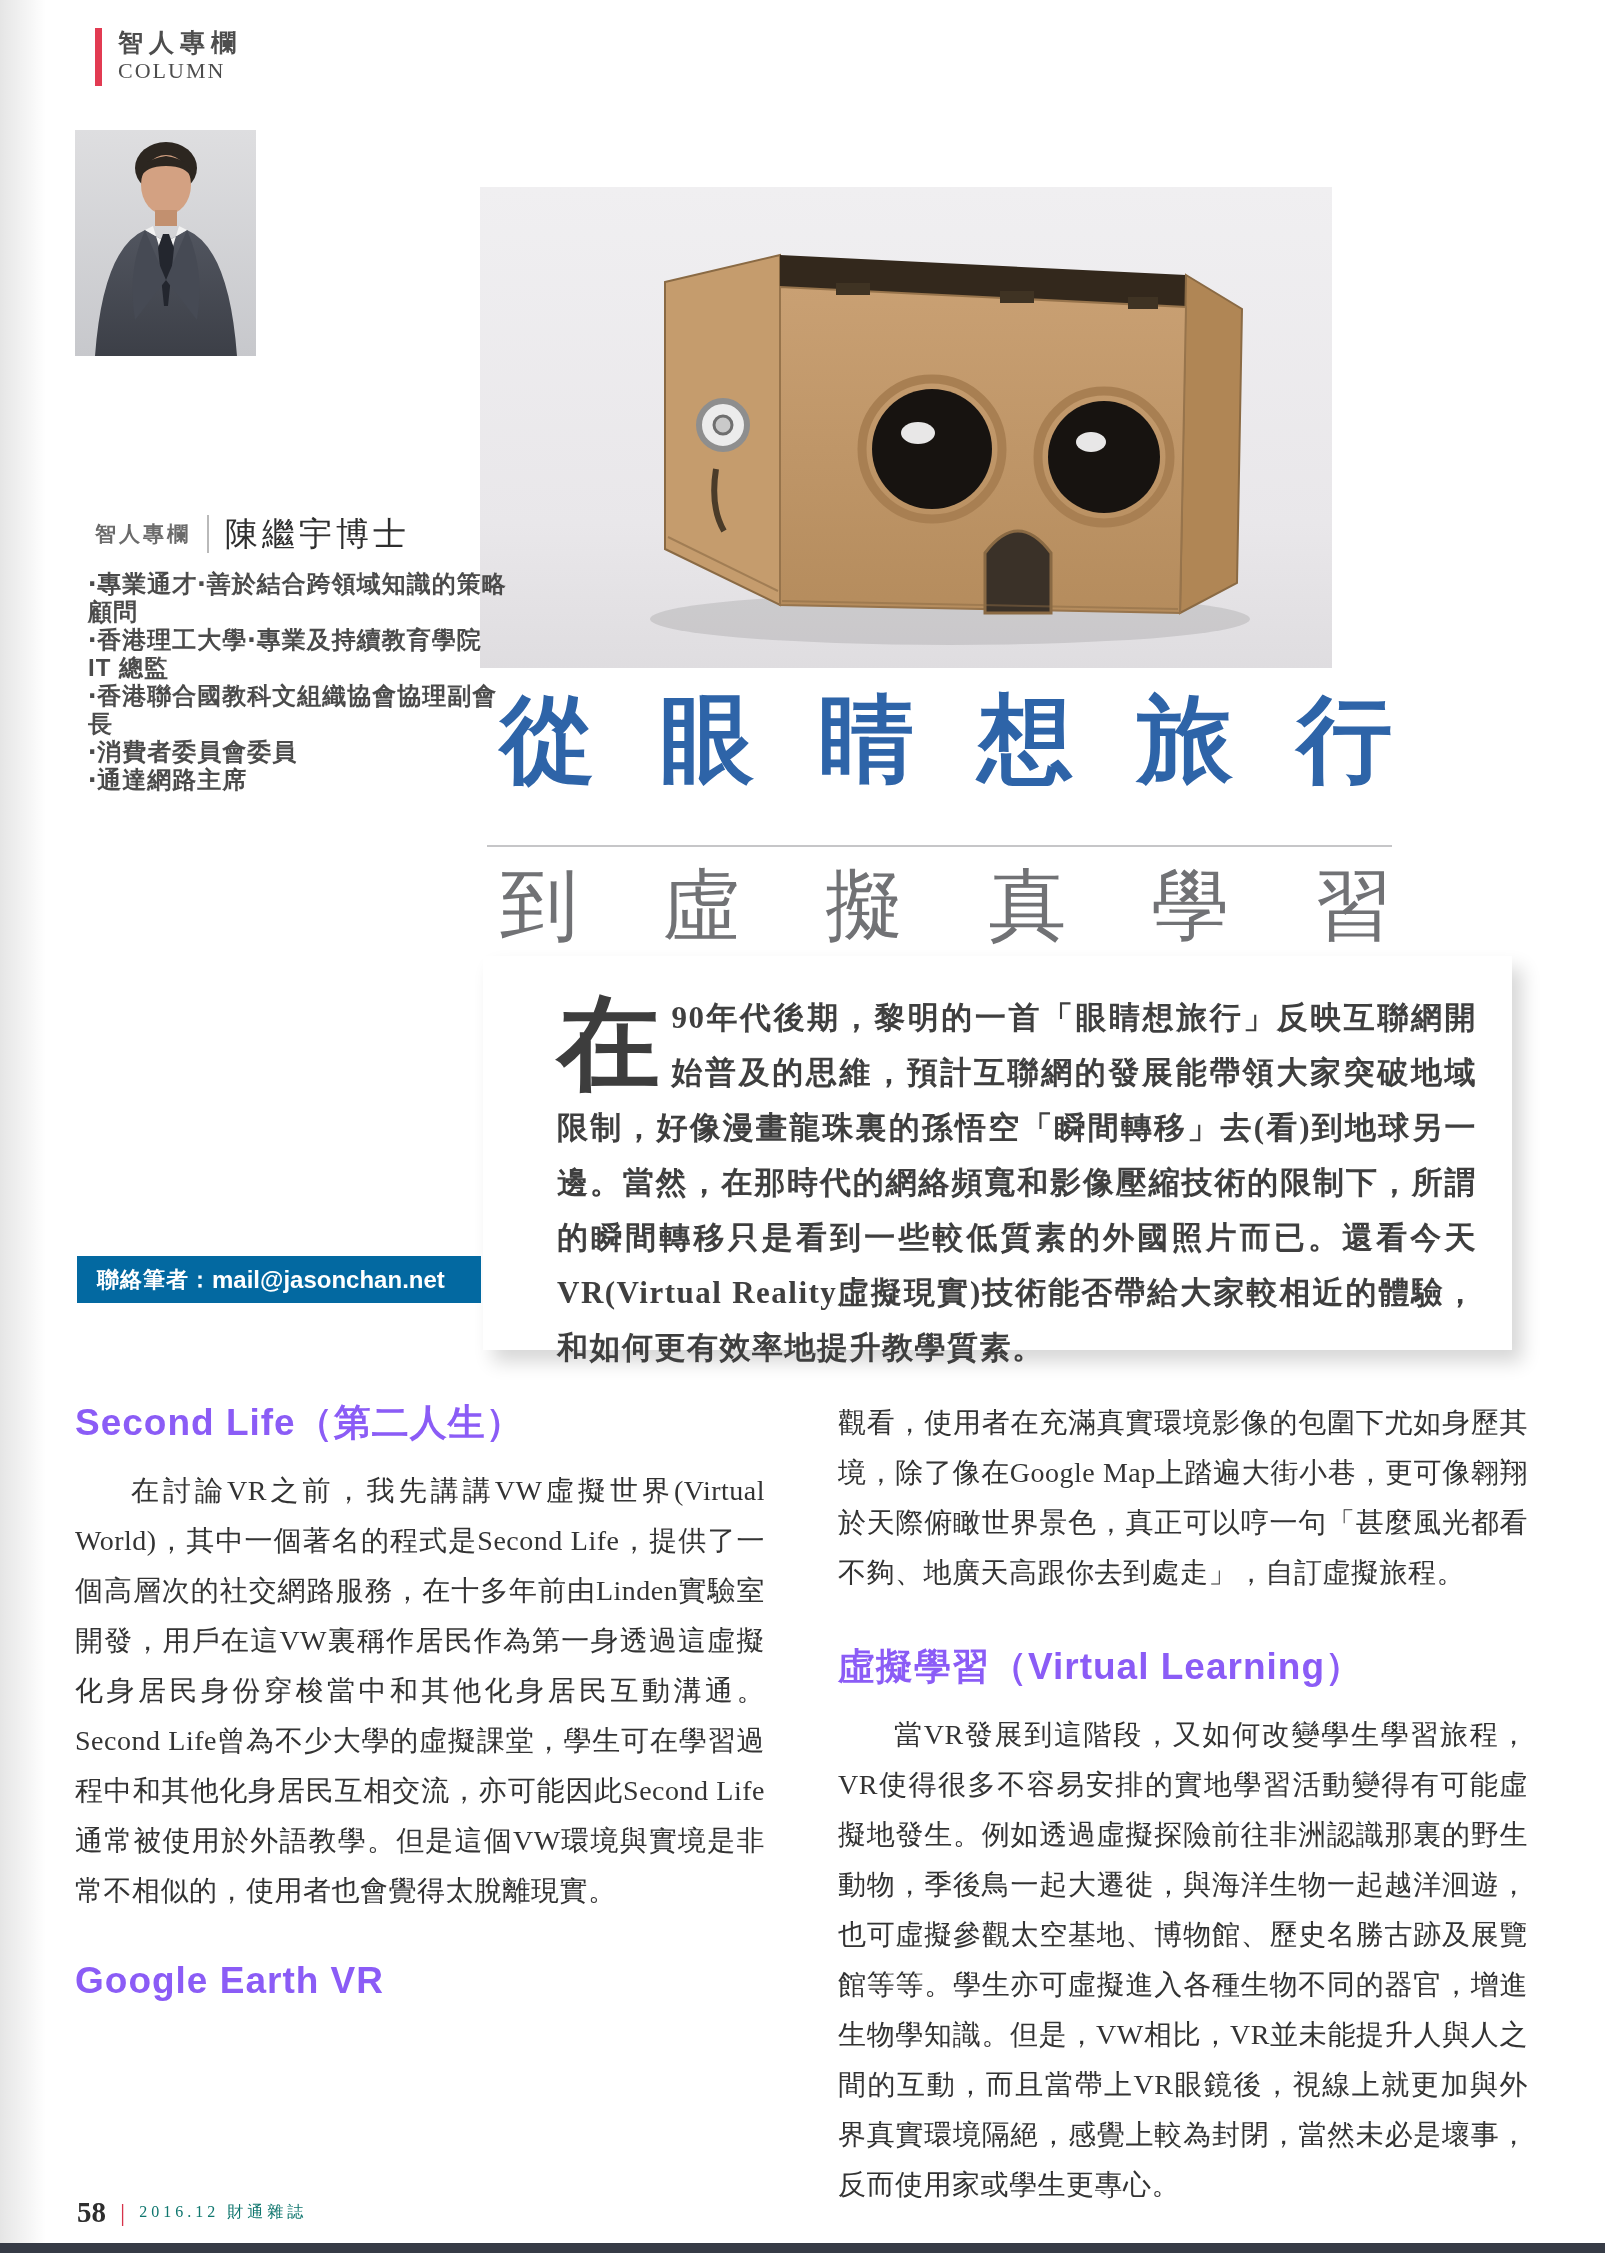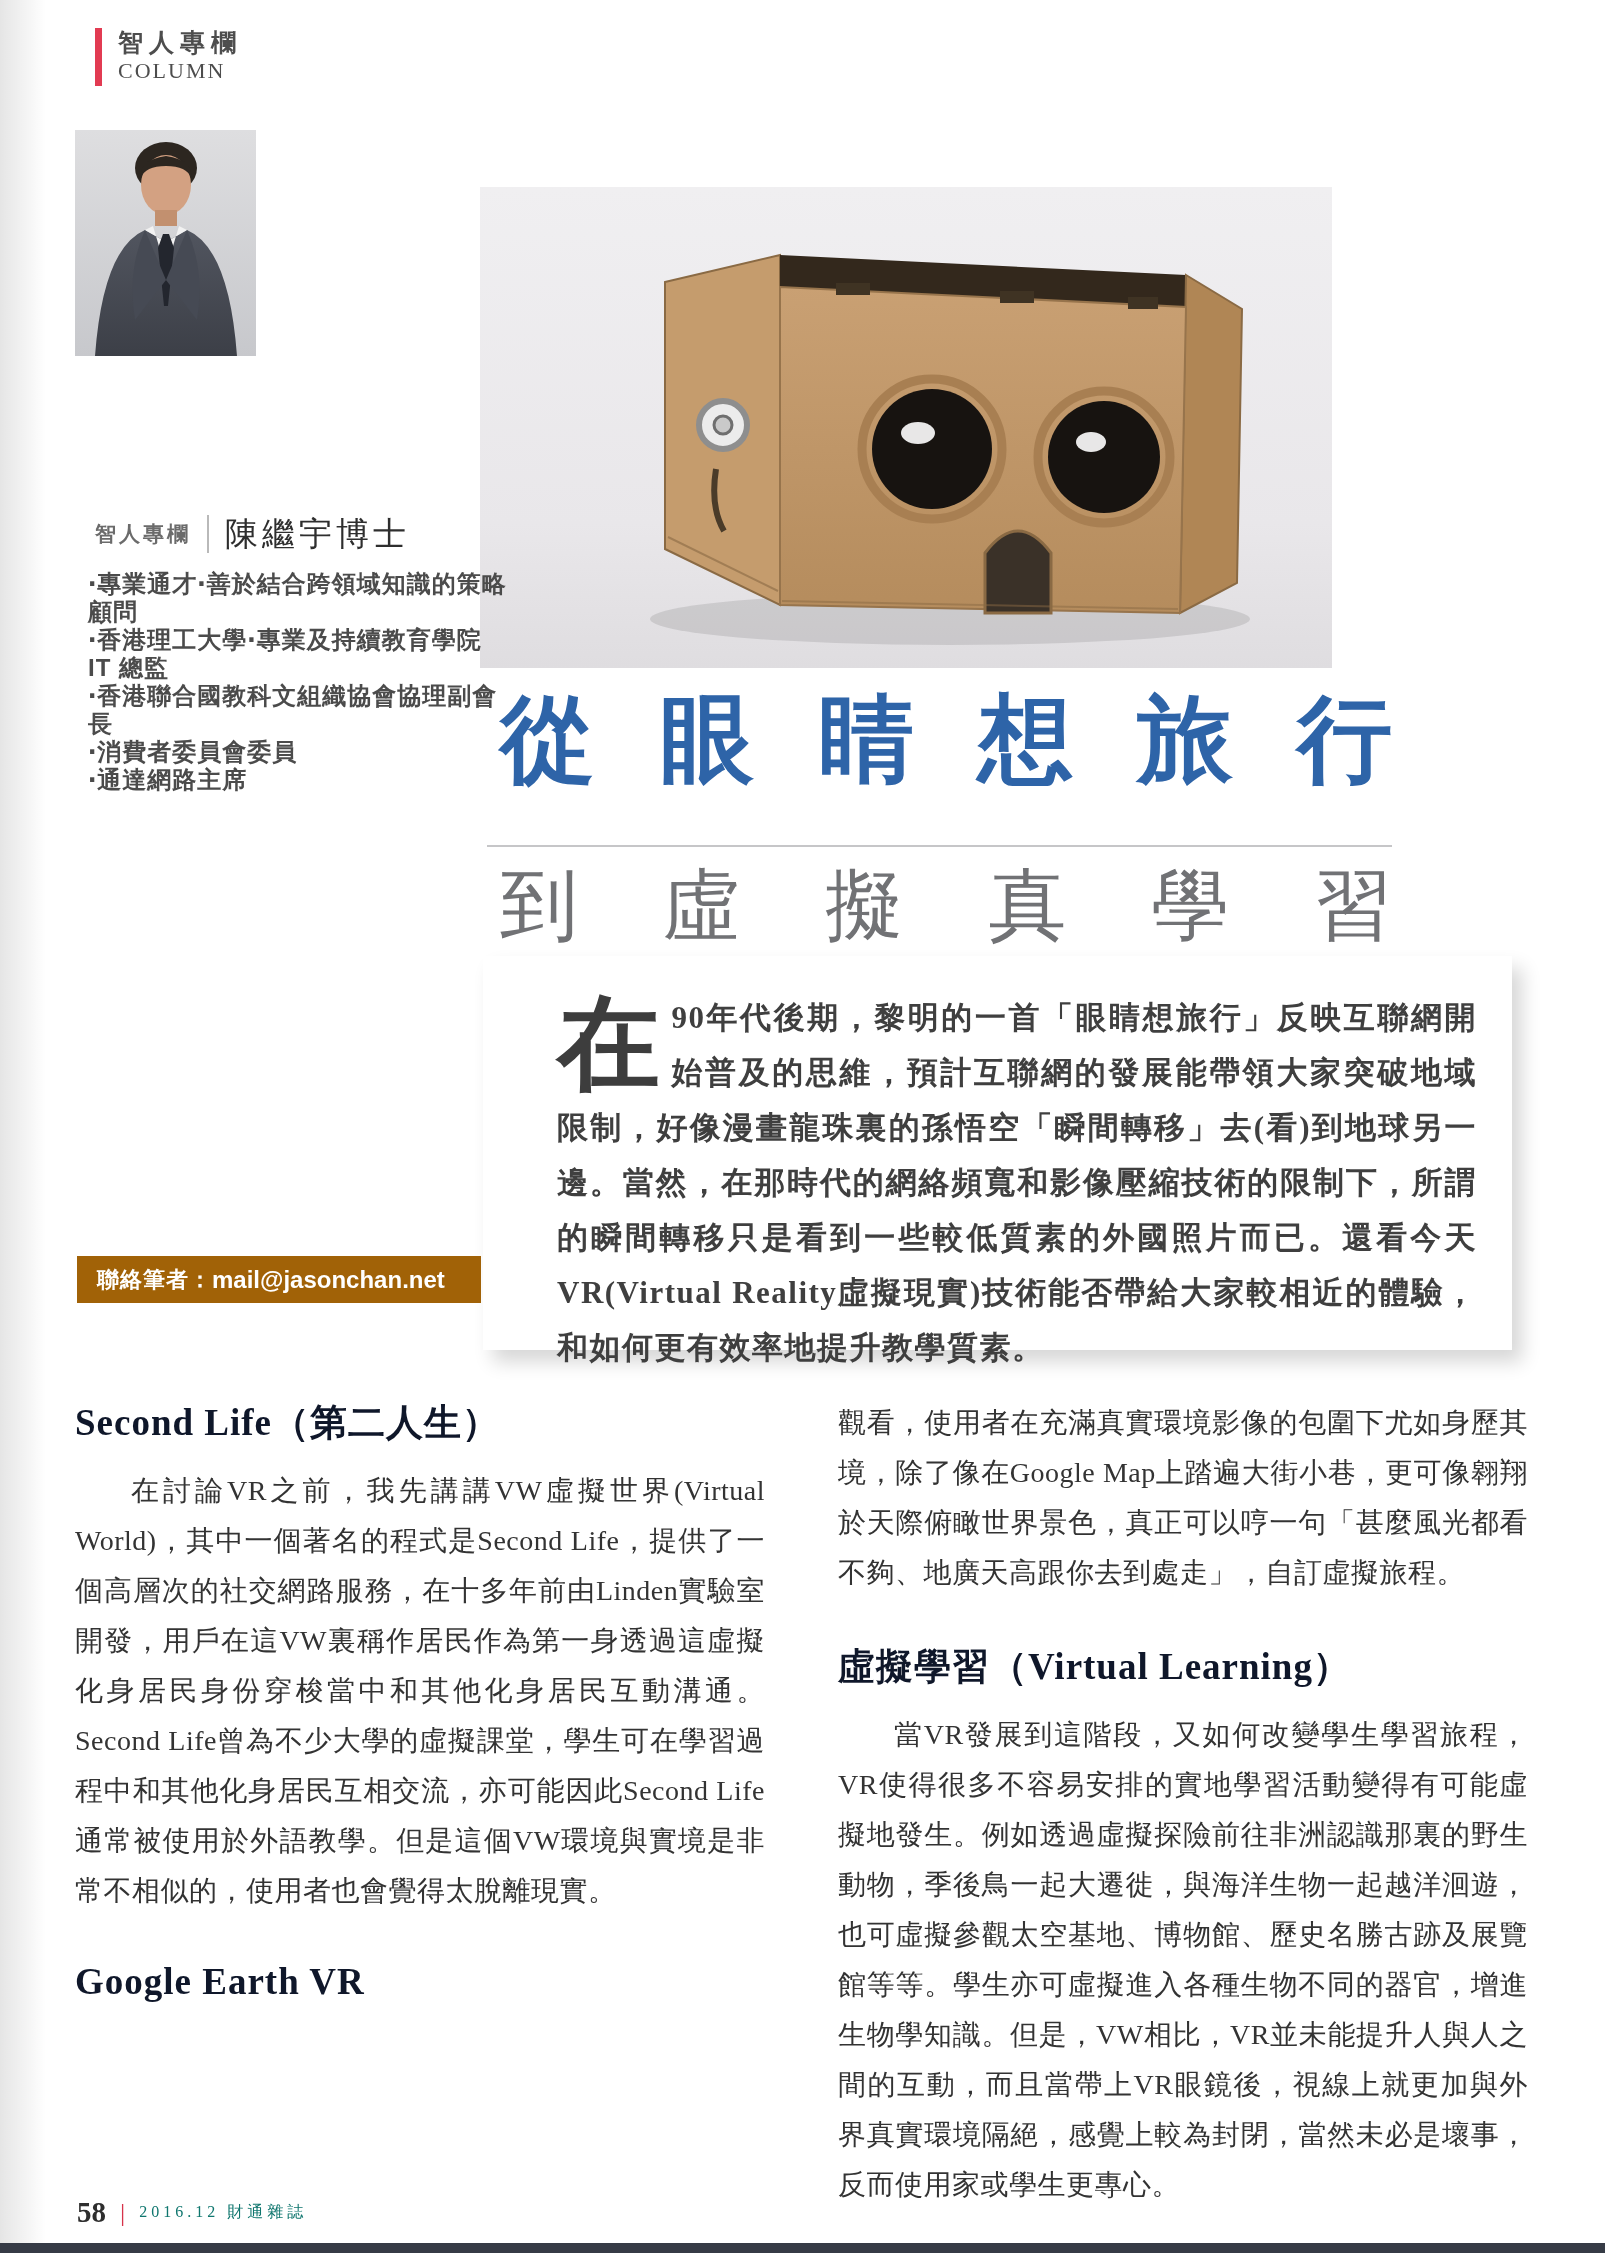--- a/index.html
+++ b/index.html
@@ -41,31 +41,31 @@
   
   .intro-box{left:483px;top:956px;width:1029px;height:394px;background:#fff;
              box-shadow:10px 12px 18px rgba(0,0,0,0.16);}
   .intro-text{position:absolute;left:74px;top:34px;width:920px;
               font-size:31px;line-height:55px;font-weight:600;color:#3f3f3f;
               text-align:justify;letter-spacing:1.5px;}
   .dropcap{float:left;font-size:103px;line-height:92px;font-weight:700;color:#3d3d3d;
            margin:8px 10px 0 0;}
 
   
-  .contact{left:77px;top:1256px;width:404px;height:47px;background:#a16207;
+  .contact{left:77px;top:1256px;width:404px;height:47px;background:#0369a1;
            display:flex;align-items:center;padding-left:20px;box-sizing:border-box;
            font-family:"Liberation Sans","DejaVu Sans",sans-serif;text-align:center;}
   .contact .lbl{color:#fff;font-size:22px;font-weight:600;letter-spacing:1px;}
   .contact .eml{color:#fff;font-size:24px;font-weight:800;}
 
   
   .colL{left:75px;top:1398px;width:690px;}
   .colR{left:838px;top:1398px;width:690px;}
-  .h-blue{font-family:Liberation Serif, serif;
-          font-size:37px;font-weight:700;color:#0f172a;letter-spacing:1px;margin:0 0 18px 0;}
+  .h-blue{font-family:Liberation Sans, sans-serif;
+          font-size:37px;font-weight:700;color:#8b5cf6;letter-spacing:1px;margin:0 0 18px 0;}
   .body-p{font-size:28px;line-height:50px;color:#333;text-align:justify;
           letter-spacing:0.5px;margin:0;}
   .indent{text-indent:2em;}
   .gap-top{margin-top:44px;}
 
   
   .footer{left:77px;top:2196px;display:flex;align-items:center;}
   .footer .pg{font-size:29px;font-weight:700;color:#2e2e2e;}
   .footer .dv{color:#d6334a;font-size:26px;margin:0 14px;font-weight:400;}
   .footer .iss{font-size:16px;color:#0f766e;letter-spacing:4px;}

